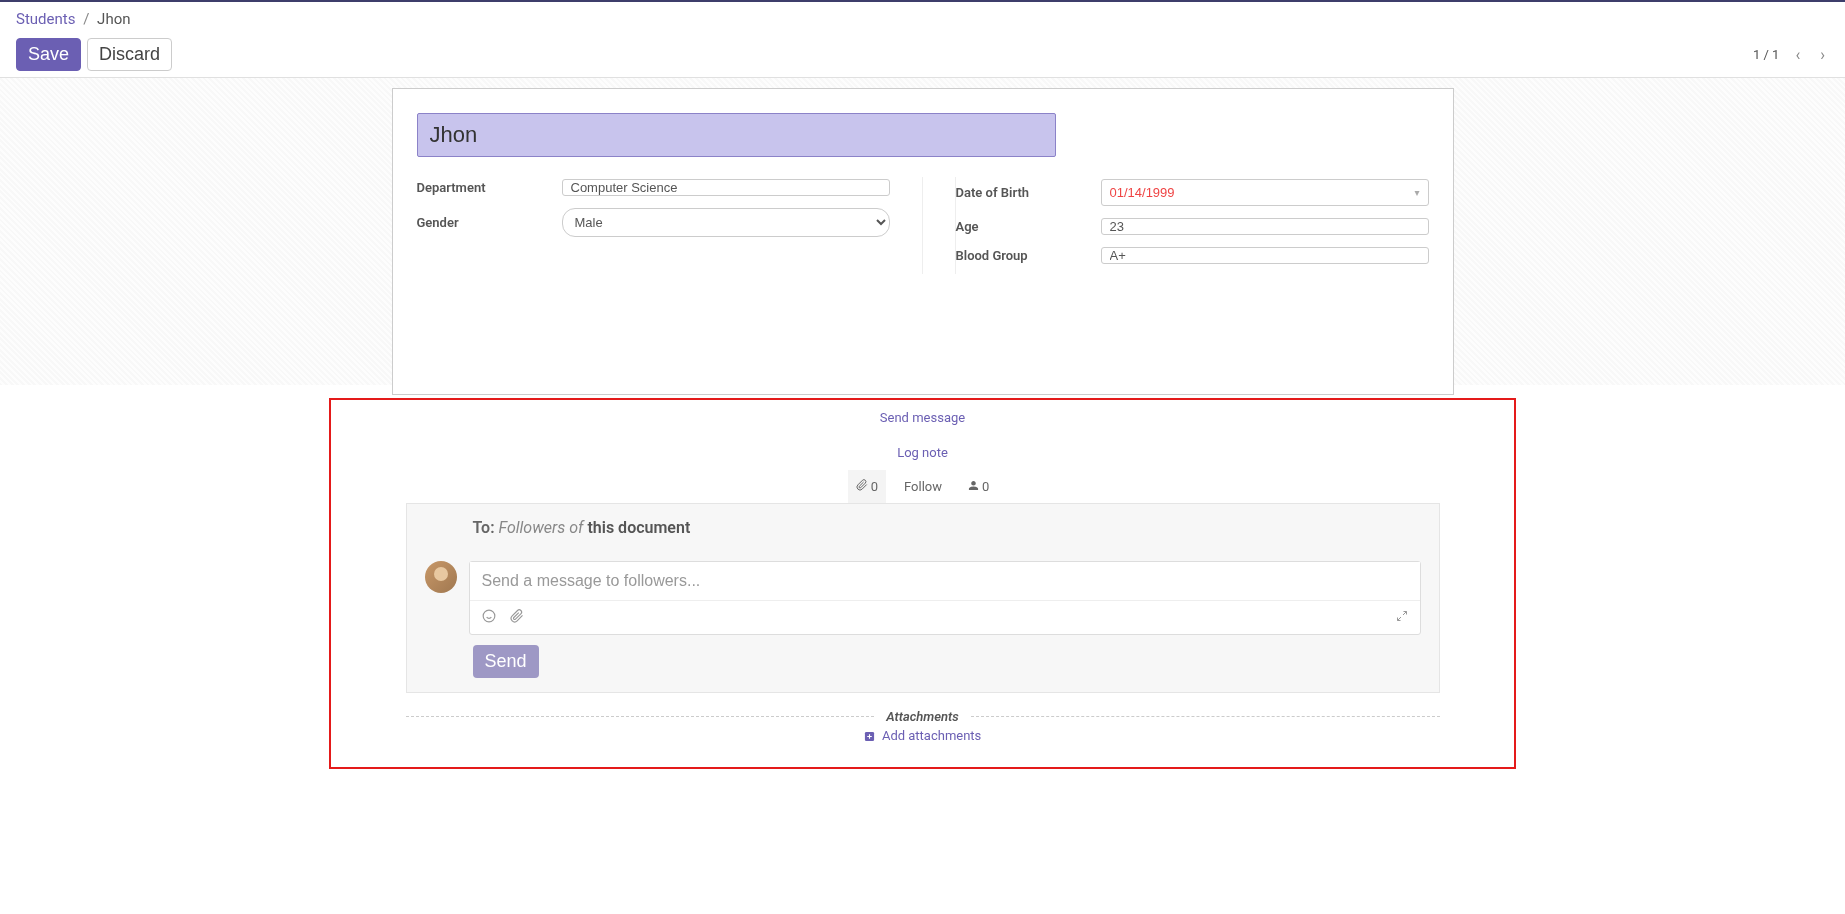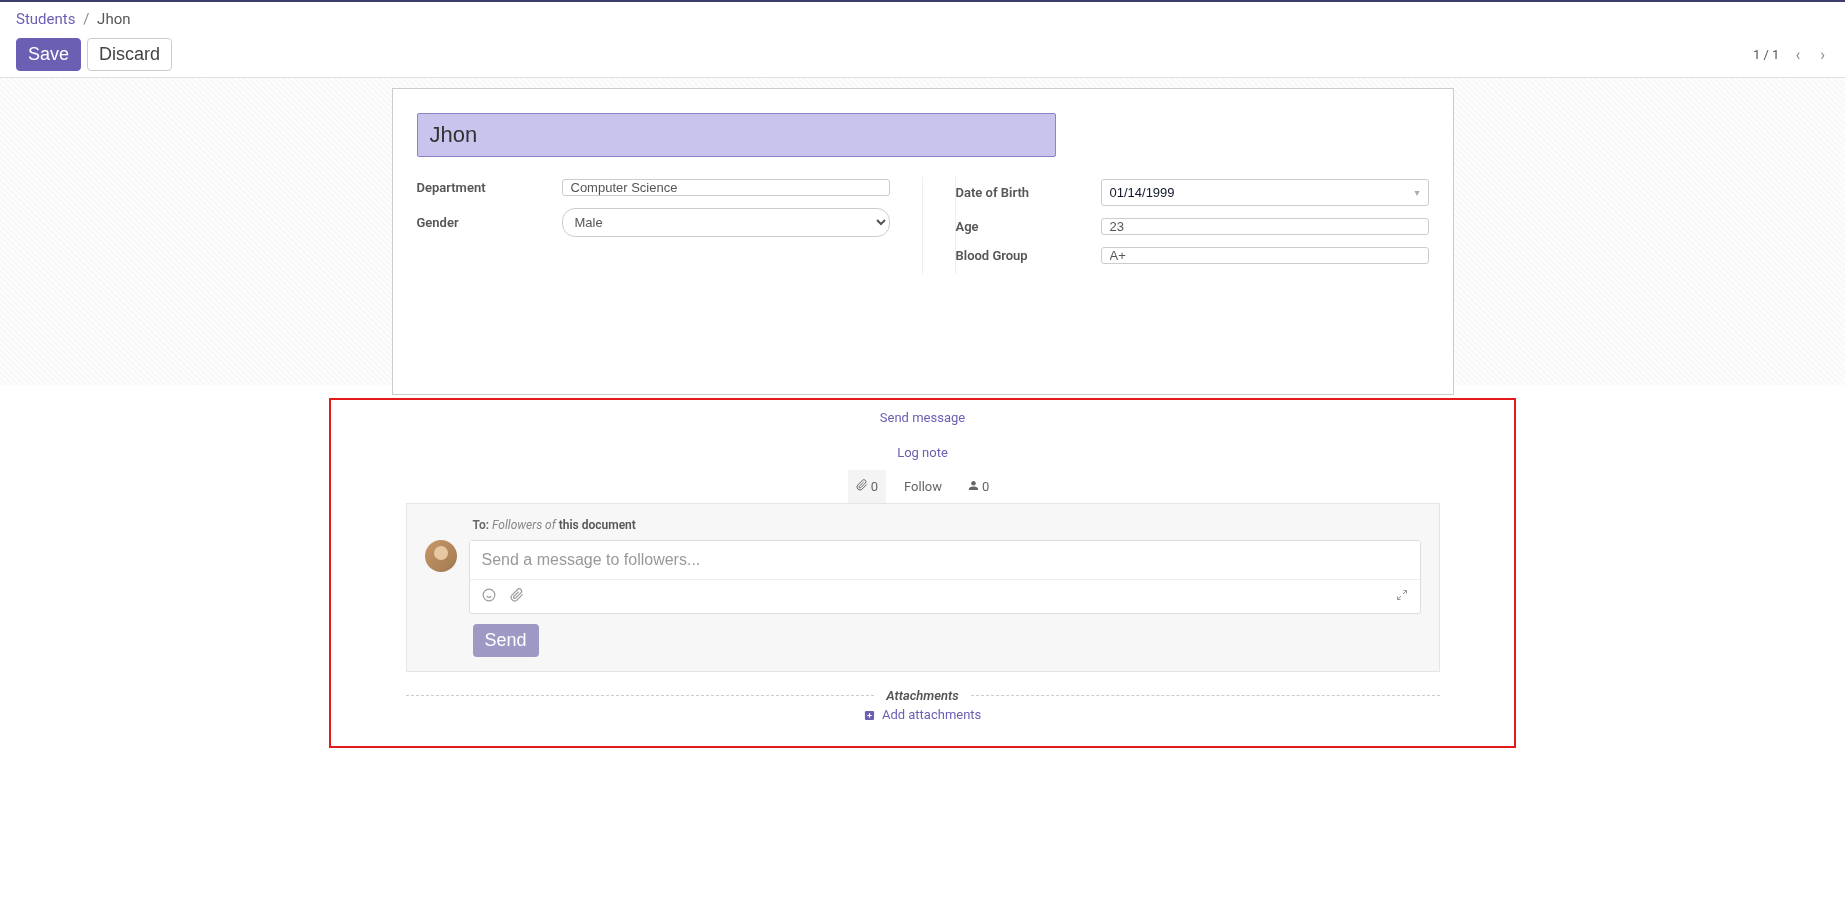--- a/index.html
+++ b/index.html
@@ -157,21 +157,21 @@
   border: 1px solid #ccc;
   border-radius: 3px;
   padding: 5px 8px;
   background: #fff;
 }
 .date-wrap input {
   flex: 1;
   border: none;
   outline: none;
   font-size: 13px;
-  color: #0f172a;
+  color: #ef4444;
 }
 .date-caret {
   color: #aaa;
   font-size: 10px;
 }
 .col-divider {
   width: 1px;
   background: #eee;
 }
 .red-box {
@@ -222,22 +222,22 @@
   background: #f4f4f4;
 }
 .composer {
   background: #f7f7f7;
   border: 1px solid #e5e5e5;
   border-top: none;
   padding: 14px 18px 14px 18px;
 }
 .to-line {
   margin-left: 48px;
-  font-size: 12px;
-  margin-bottom: 8px;
+  font-size: 16px;
+  margin-bottom: 24px;
   color: #666;
 }
 .to-line .to-label {
   color: #666;
   font-weight: 600;
 }
 .to-line .followers-of {
   font-style: italic;
   color: #888;
 }

